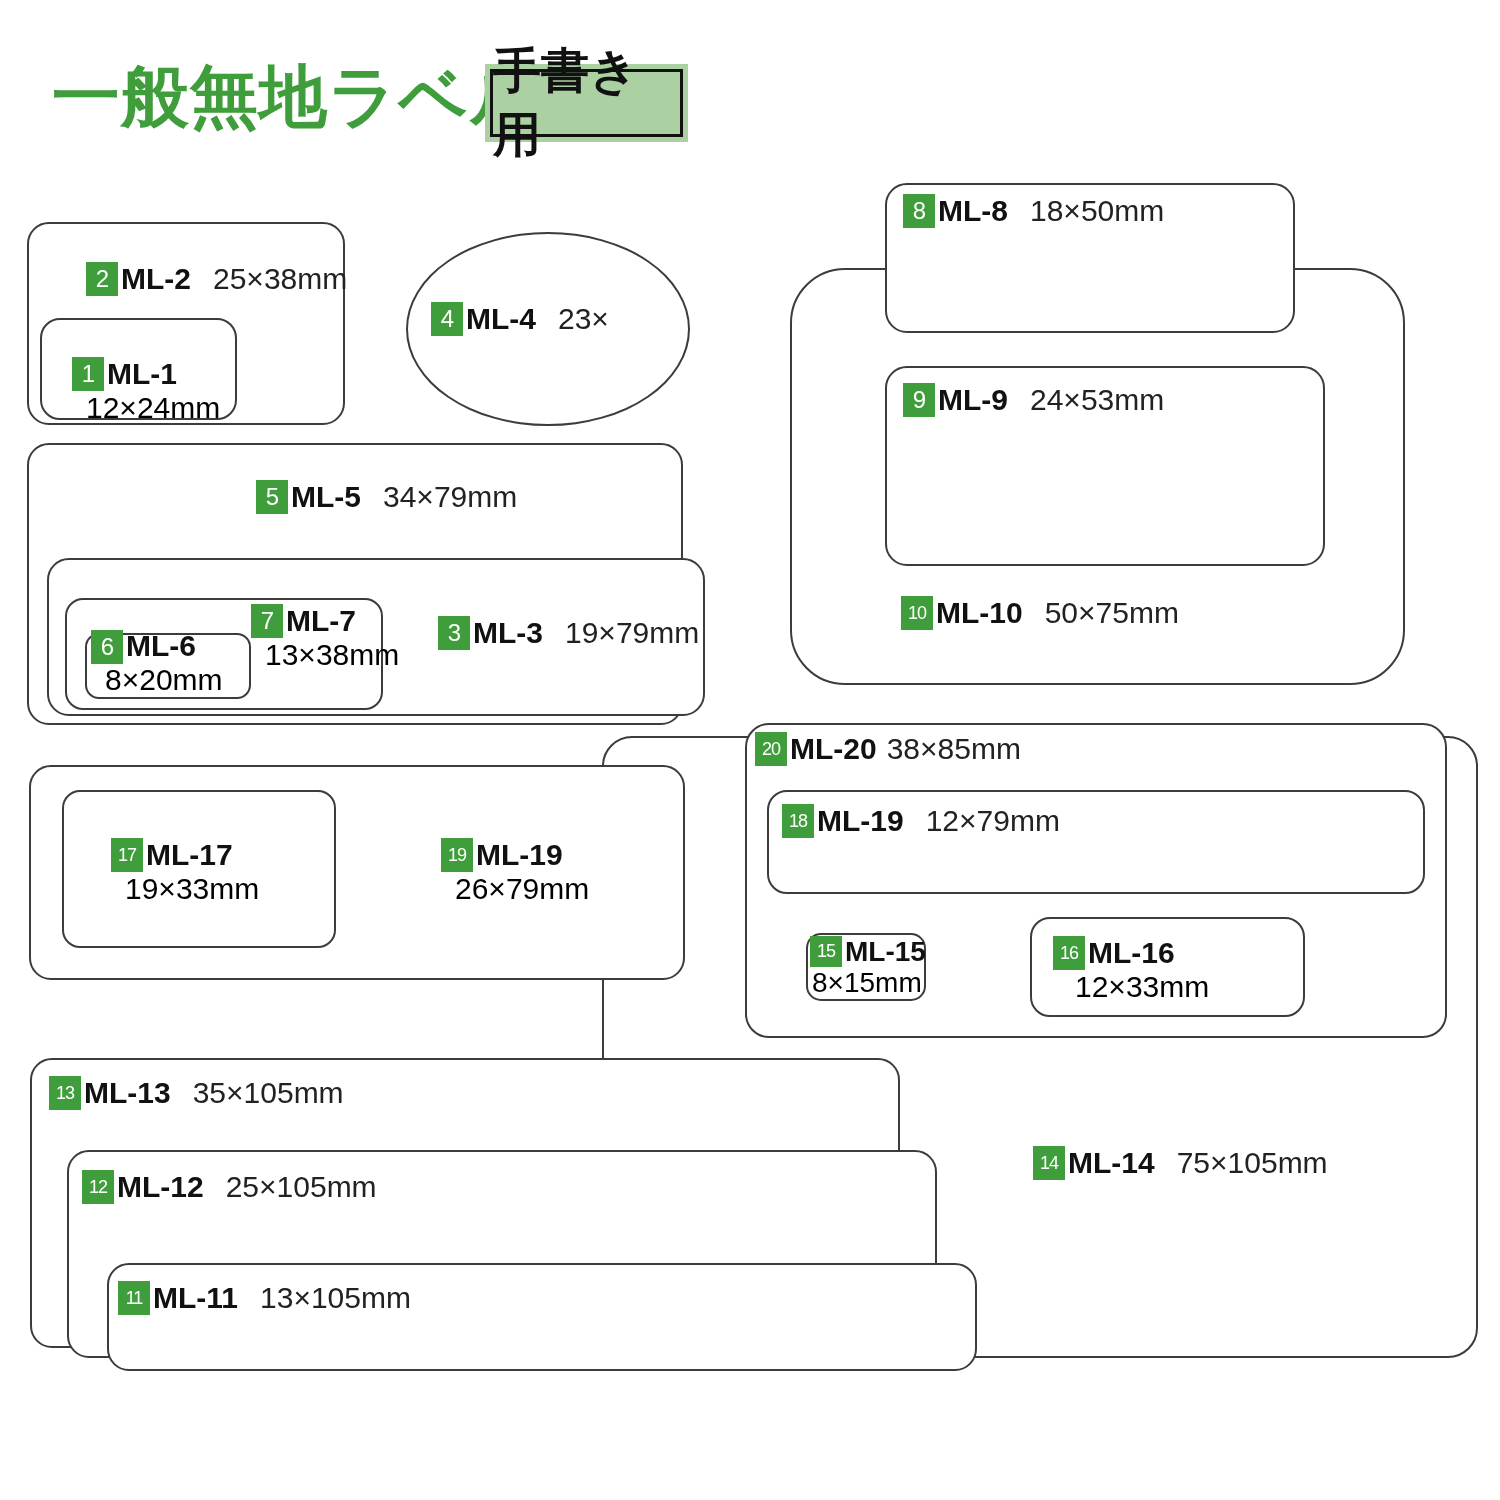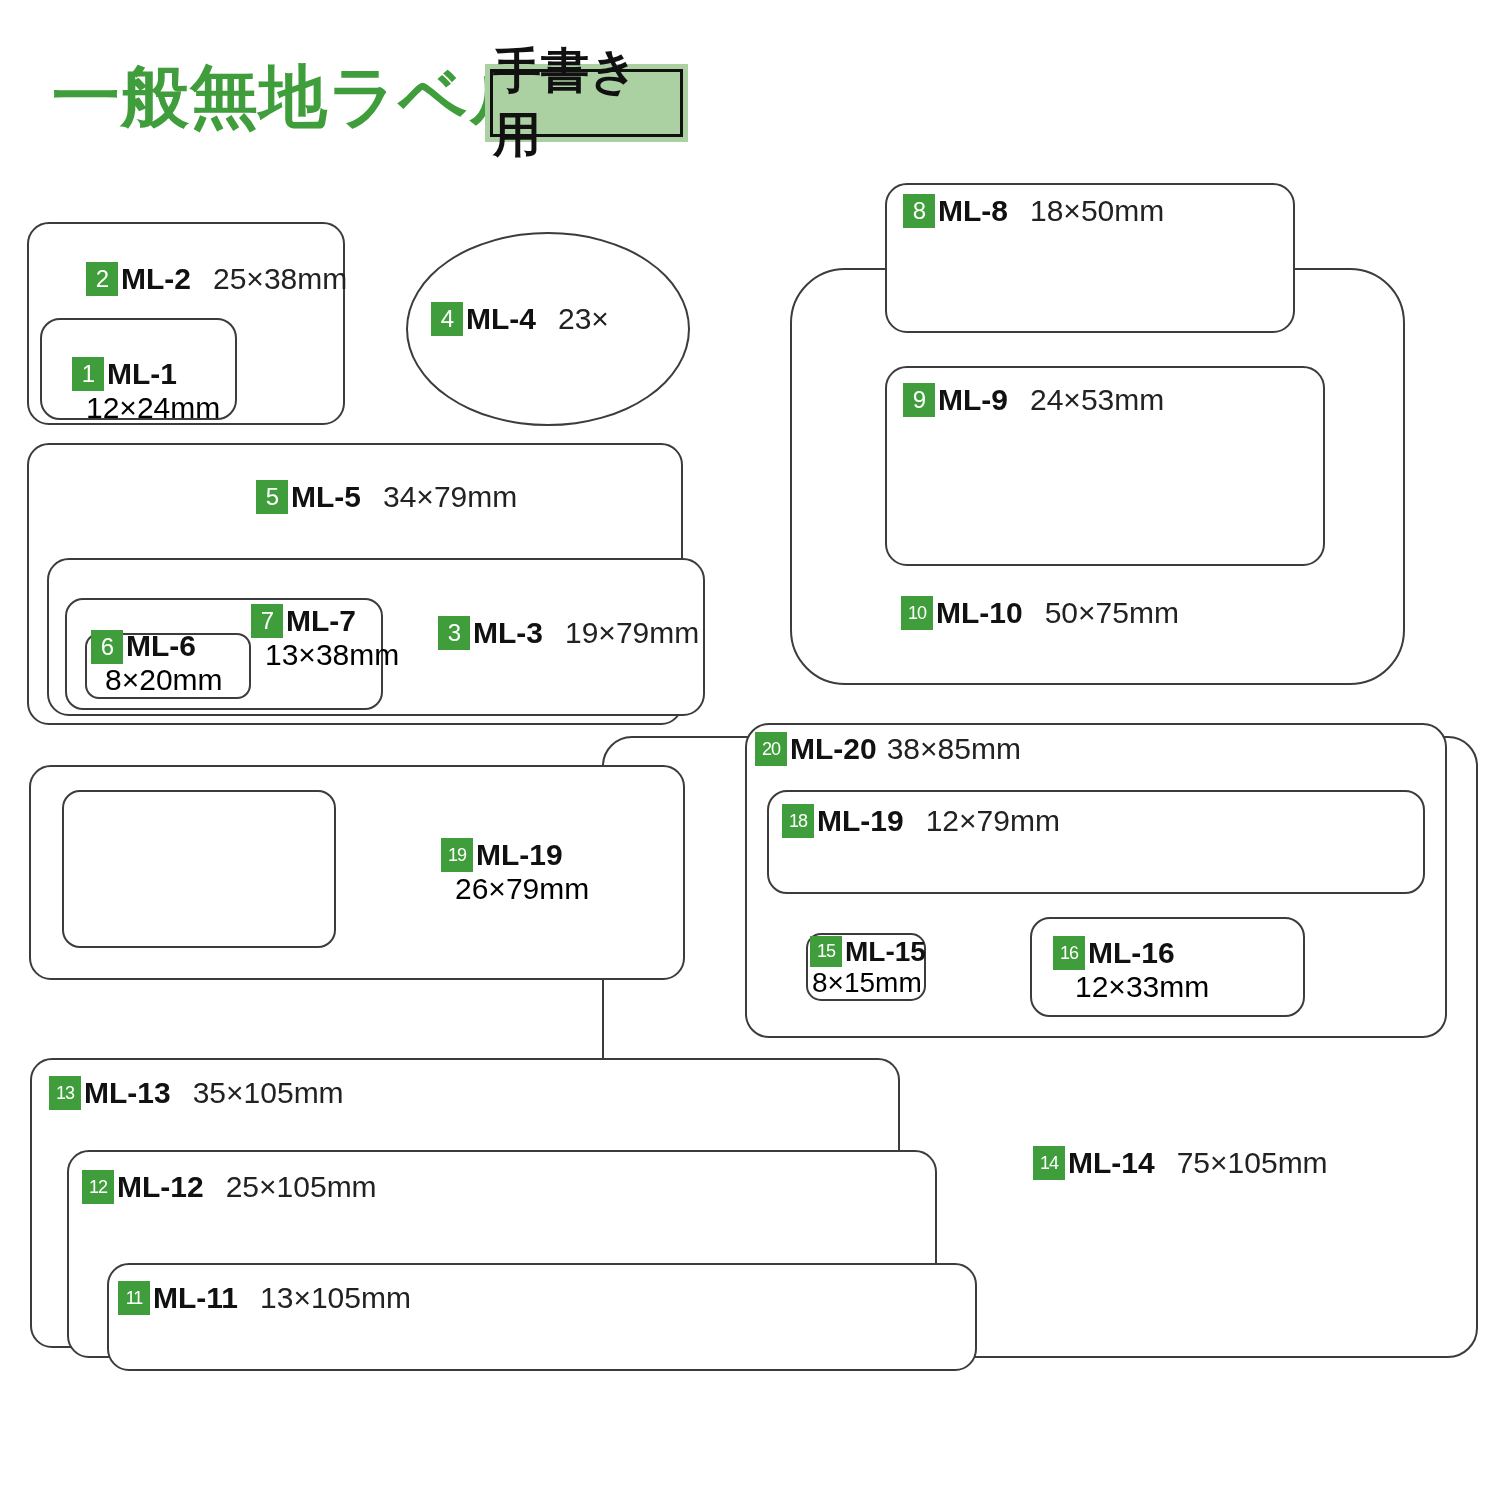--- a/index.html
+++ b/index.html
@@ -127,20 +127,24 @@
   <div class="lbl" style="left:810px;top:936px;line-height:31px;font-size:28px;">
     <div class="l1"><span class="badge two" style="height:31px;line-height:31px;">15</span><span class="name">ML-15</span></div>
     <div class="l2" style="padding-left:2px;">8×15mm</div>
   </div>
 
   <div class="lbl" style="left:1053px;top:936px;">
     <div class="l1"><span class="badge two">16</span><span class="name">ML-16</span></div>
     <div class="l2" style="padding-left:22px;">12×33mm</div>
   </div>
 
+  <div class="lbl" style="left:111px;top:838px;">
+    <div class="l1"><span class="badge two">17</span><span class="name">ML-17</span></div>
+    <div class="l2">19×33mm</div>
+  </div>
 
   <div class="lbl" style="left:441px;top:838px;">
     <div class="l1"><span class="badge two">19</span><span class="name">ML-19</span></div>
     <div class="l2">26×79mm</div>
   </div>
 
   <div class="lbl" style="left:49px;top:1076px;">
     <span class="badge two">13</span><span class="name">ML-13</span><span class="dims">35×105mm</span>
   </div>
 

